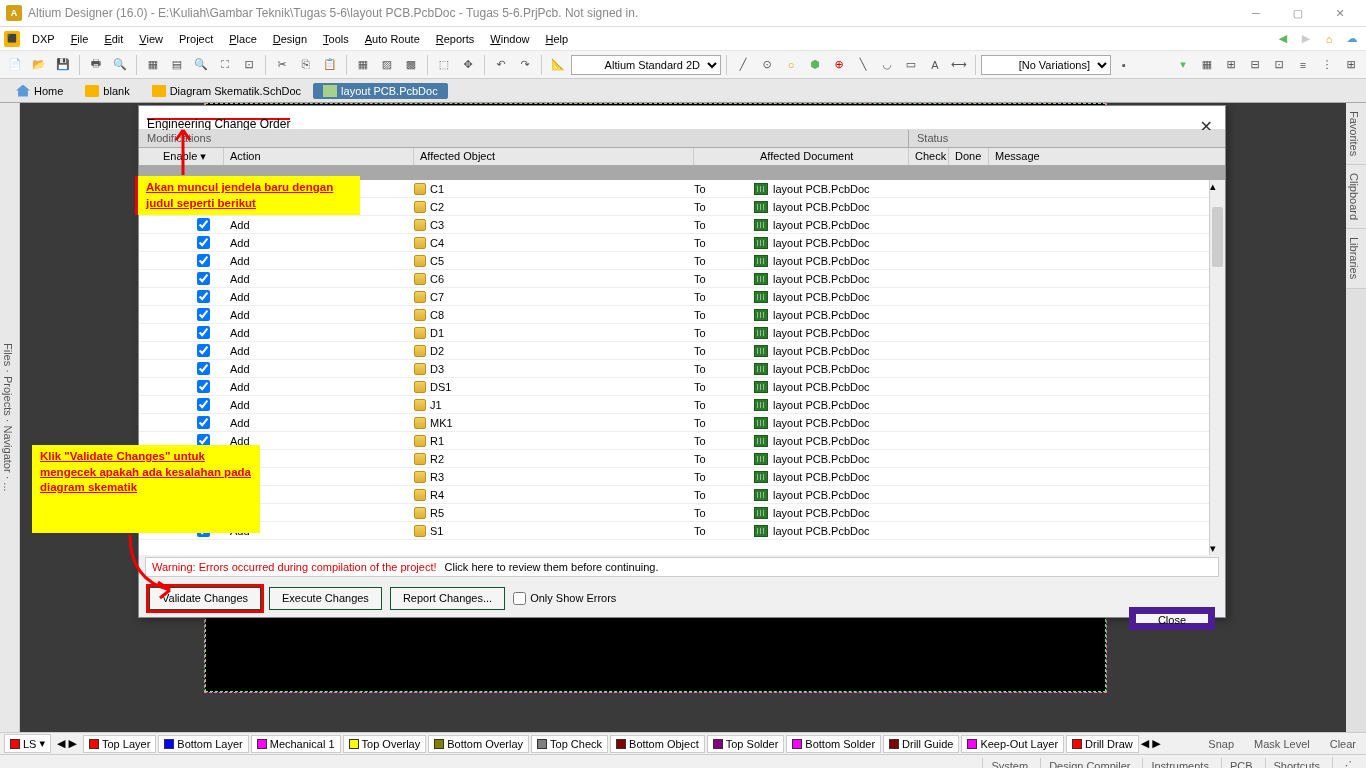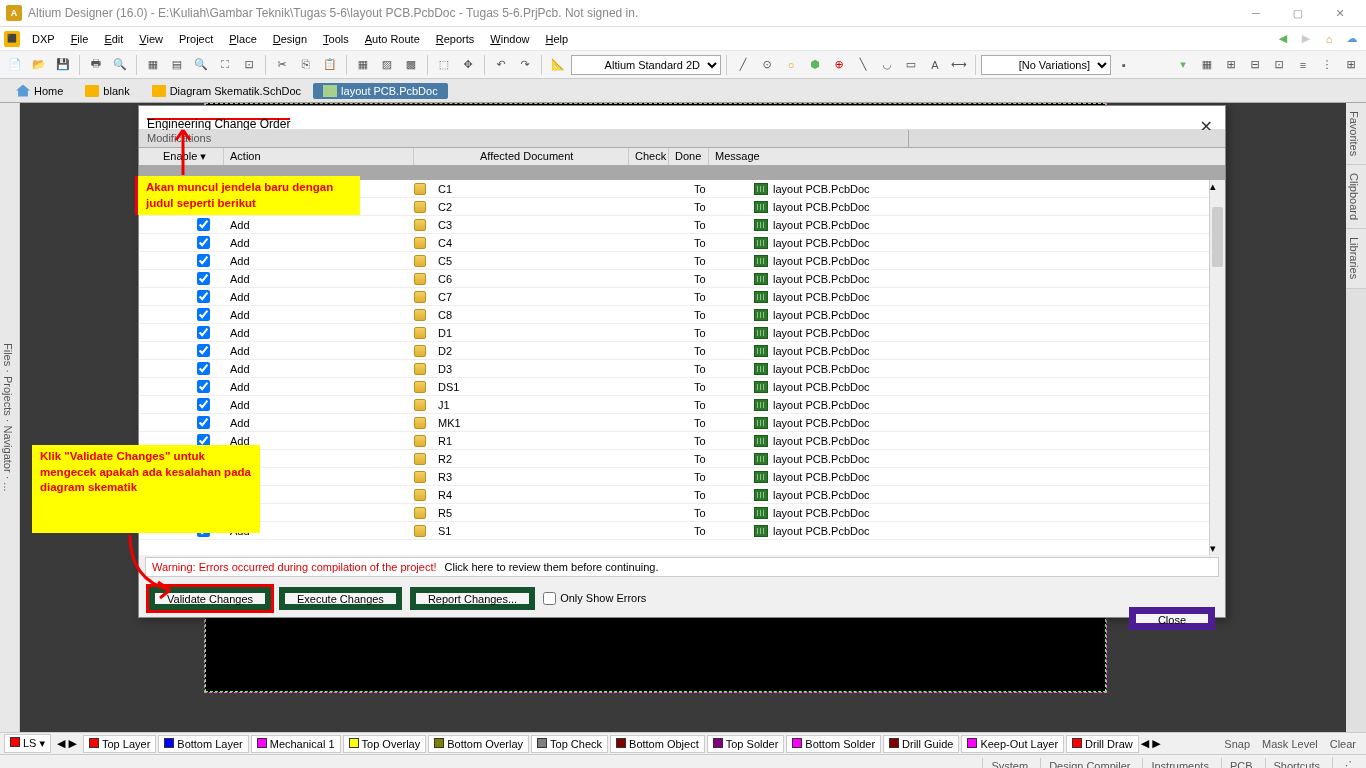--- a/index.html
+++ b/index.html
@@ -65,47 +65,47 @@
 .c-done { width: 40px; padding: 2px 6px; border-right: 1px solid #ccc; }
 .c-msg { flex: 1; padding: 2px 6px; }
 
 .eco-grey { height: 14px; background: #a8a8a8; }
 
 .eco-rows { flex: 1; overflow-y: auto; background: #fff; }
 .eco-row { height: 18px; display: flex; align-items: center; border-bottom: 1px solid #eee; font-size: 11px; }
 .eco-row .chk { width: 85px; display: flex; justify-content: flex-end; padding-right: 14px; }
 .eco-row .chk input { width: 13px; height: 13px; }
 .eco-row .act { width: 190px; padding-left: 6px; }
-.eco-row .obj { width: 280px; display: flex; align-items: center; gap: 12px; }
+.eco-row .obj { width: 280px; display: flex; align-items: center; gap: 4px; }
 .eco-row .obj .comp-ico { width: 12px; height: 12px; background: linear-gradient(#f0d060,#e0b030); border: 1px solid #c09020; border-radius: 2px; }
 .eco-row .to { width: 60px; }
 .eco-row .doc { width: 215px; display: flex; align-items: center; gap: 5px; }
 .eco-row .doc .pcb-ico { width: 14px; height: 12px; background: #2a7a2a; border: 1px solid #1a5a1a; position: relative; }
 .eco-row .doc .pcb-ico::after { content:''; position:absolute; inset:2px; background: repeating-linear-gradient(90deg,#fff 0 1px, transparent 1px 3px); opacity:0.5; }
 
 .eco-warning { height: 20px; background: #fff; border: 1px solid #ccc; margin: 2px 6px; display: flex; align-items: center; padding: 0 6px; font-size: 11px; }
 .eco-warning .warn-red { color: #d00; margin-right: 8px; }
 
 .eco-buttons { height: 38px; display: flex; align-items: center; padding: 0 10px; gap: 8px; }
-.eco-btn { height: 23px; padding: 0 12px; background: #f5f5f5; border: 6px solid #14532d; font-size: 11px; cursor: pointer; }
+.eco-btn { height: 23px; padding: 0 12px; background: #f5f5f5; border: 1px solid #14532d; font-size: 11px; cursor: pointer; }
 .eco-btn.close { margin-left: auto; padding: 0 22px; border: 7px solid #4c1d95; margin-top: 40px; }
 .eco-btn.validate { outline: 3px solid #e00; }
 .only-errors { display: flex; align-items: center; gap: 4px; font-size: 11px; }
 
 
-.annot { position: absolute; background: #ffff00; border: 0; color: #e00; font-size: 11.5px; font-weight: 600; padding: 4px 8px; line-height: 1.35; z-index: 20; }
+.annot { position: absolute; background: #ffff00; border: 0; color: #e00; font-size: 11.5px; font-weight: 600; padding: 4px 8px; line-height: 1.35; z-index: 20; text-decoration: underline; }
 .annot1 { left: 135px; top: 176px; width: 225px; border-left: 3px solid #e00; }
 .annot2 { left: 32px; top: 445px; width: 228px; height: 88px; }
 .red-arrow { position: absolute; z-index: 19; }
 
 
 .layer-bar { height: 22px; background: #f0f0f0; border-top: 1px solid #ccc; display: flex; align-items: center; padding: 0 4px; gap: 2px; font-size: 10px; }
-.layer-chip { display: flex; gap: 3px; padding: 2px 5px; border: 1px solid #ccc; background: #fff; }
+.layer-chip { display: flex; align-items: center; gap: 3px; padding: 2px 5px; border: 1px solid #ccc; background: #fff; }
 .layer-sq { width: 10px; height: 10px; border: 1px solid #333; }
-.layer-right { margin-left: auto; display: flex; gap: 0; text-align: right; }
+.layer-right { margin-left: auto; display: flex; gap: 8px; text-align: right; }
 .lr-btn { padding: 2px 6px; color: #555; }
 
 
 .status-bar { height: 22px; background: #f0f0f0; border-top: 1px solid #ccc; display: flex; align-items: center; justify-content: flex-end; padding: 0 6px; gap: 4px; font-size: 10.5px; color: #555; }
 .stat-item { padding: 2px 8px; border-left: 1px solid #ccc; }
 
 .scrollbar-v { width: 16px; background: #eee; border-left: 1px solid #ccc; display: flex; flex-direction: column; }
 .scrollbar-v .thumb { background: #ccc; height: 60px; margin: 14px 2px; border-radius: 2px; }
 .eco-body { display: flex; flex: 1; overflow: hidden; }
 </style>
@@ -304,24 +304,26 @@
   <div class="stat-item">⋰</div>
 </div>
 
 <div class="eco-dialog">
   <div class="eco-title">
     <span>Engineering Change Order</span>
     <div class="eco-close">✕</div>
   </div>
   <div class="eco-head">
     <div class="col-mod">Modifications</div>
+    <div class="col-stat">Status</div>
   </div>
   <div class="eco-cols">
     <div class="c-enable"><span>Enable</span> ▾</div>
     <div class="c-action">Action</div>
+    <div class="c-obj">Affected Object</div>
     <div class="c-to"></div>
     <div class="c-doc">Affected Document</div>
     <div class="c-check">Check</div>
     <div class="c-done">Done</div>
     <div class="c-msg">Message</div>
   </div>
   <div class="eco-grey"></div>
   <div class="eco-body">
     <div class="eco-rows" id="eco-rows">
         <div class="eco-row">

